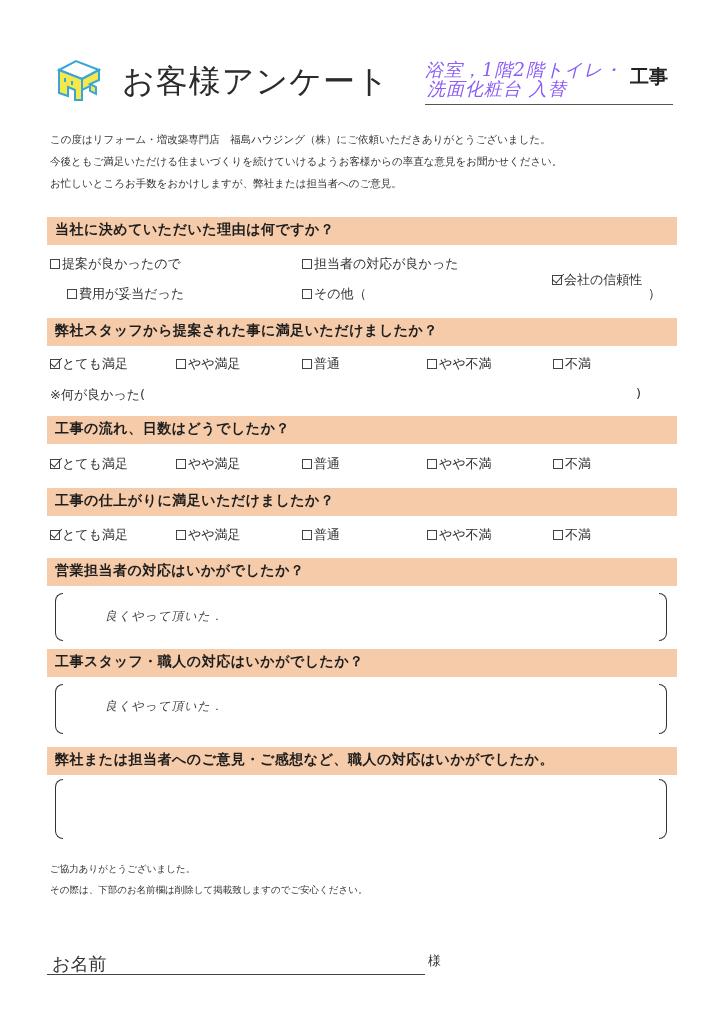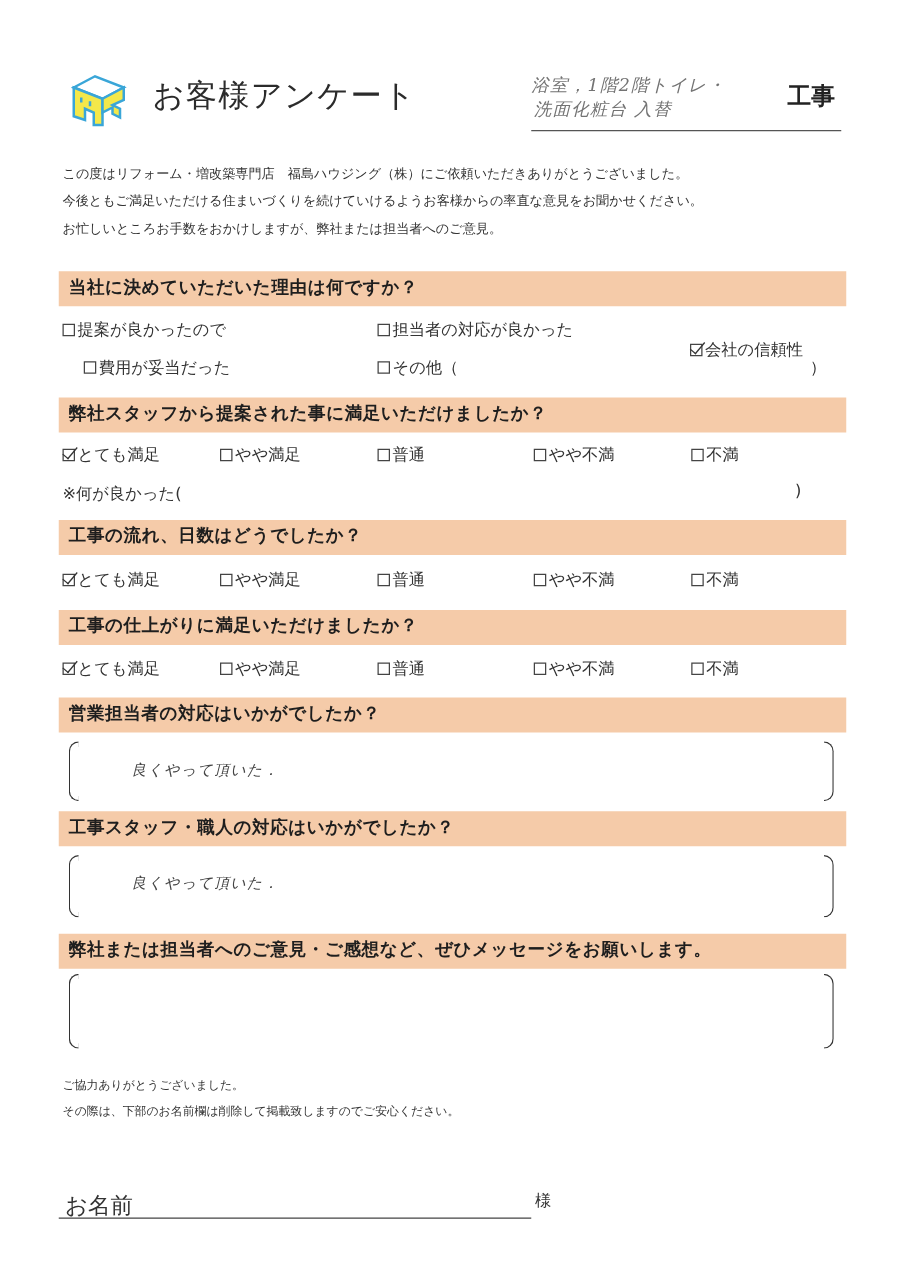--- a/index.html
+++ b/index.html
@@ -2,23 +2,23 @@
 <html><head>
 <meta charset="utf-8">
 <style>
   html, body { margin: 0; padding: 0; background: #ffffff; }
   body { width: 724px; height: 1024px; position: relative; overflow: hidden;
          font-family: "DejaVu Sans", "Liberation Sans", sans-serif; color: #2a2a2a; }
   .abs { position: absolute; }
 
   
   .logo { left: 56px; top: 56px; width: 46px; height: 46px; }
-  .title { left: 122px; top: 60px; font-size: 25px; font-weight: normal; color: #2b2b2b; letter-spacing: 1px; white-space: nowrap; }
+  .title { left: 122px; top: 60px; font-size: 32px; font-weight: normal; color: #2b2b2b; letter-spacing: 1px; white-space: nowrap; }
   .hand-top { left: 425px; top: 60px; width: 248px; border-bottom: 1.5px solid #555; height: 44px; }
-  .hand-line { font-family: "DejaVu Serif", serif; font-style: italic; font-size: 14px; color: #737373; line-height: 19px; white-space: nowrap; letter-spacing: 1px; }
+  .hand-line { font-family: "DejaVu Serif", serif; font-style: italic; font-size: 18px; color: #8b5cf6; line-height: 19px; white-space: nowrap; letter-spacing: 1px; }
   .hand-line.l2 { padding-left: 2px; }
   .kouji { left: 630px; top: 64px; font-size: 19px; font-weight: bold; color: #222; }
 
   
   .intro { left: 50px; top: 128px; font-size: 10.5px; line-height: 22px; color: #333; white-space: nowrap; }
 
   
   .band { left: 47px; width: 630px; height: 28px; background: #f5cba9; }
   .band-text { position: absolute; left: 8px; top: 4px; font-size: 14px; font-weight: bold; color: #1e1e1e; white-space: nowrap; letter-spacing: 0.5px; }
 
@@ -177,21 +177,21 @@
 <div class="abs band" style="top:649px;">
   <span class="band-text">工事スタッフ・職人の対応はいかがでしたか？</span>
 </div>
 <div class="abs bracket" style="top:684px; height:50px;">
   <div class="br-left"></div>
   <div class="br-right"></div>
   <span class="answer" style="top:14px;">良くやって頂いた．</span>
 </div>
 
 <div class="abs band" style="top:747px;">
-  <span class="band-text">弊社または担当者へのご意見・ご感想など、ぜひメッセージをお願いします。</span>
+  <span class="band-text">弊社または担当者へのご意見・ご感想など、職人の対応はいかがでしたか。</span>
 </div>
 <div class="abs bracket" style="top:779px; height:60px;">
   <div class="br-left"></div>
   <div class="br-right"></div>
   <span class="answer" style="top:20px;"></span>
 </div>
 
 <div class="abs footer">
   <div>ご協力ありがとうございました。</div>
   <div>その際は、下部のお名前欄は削除して掲載致しますのでご安心ください。</div>

